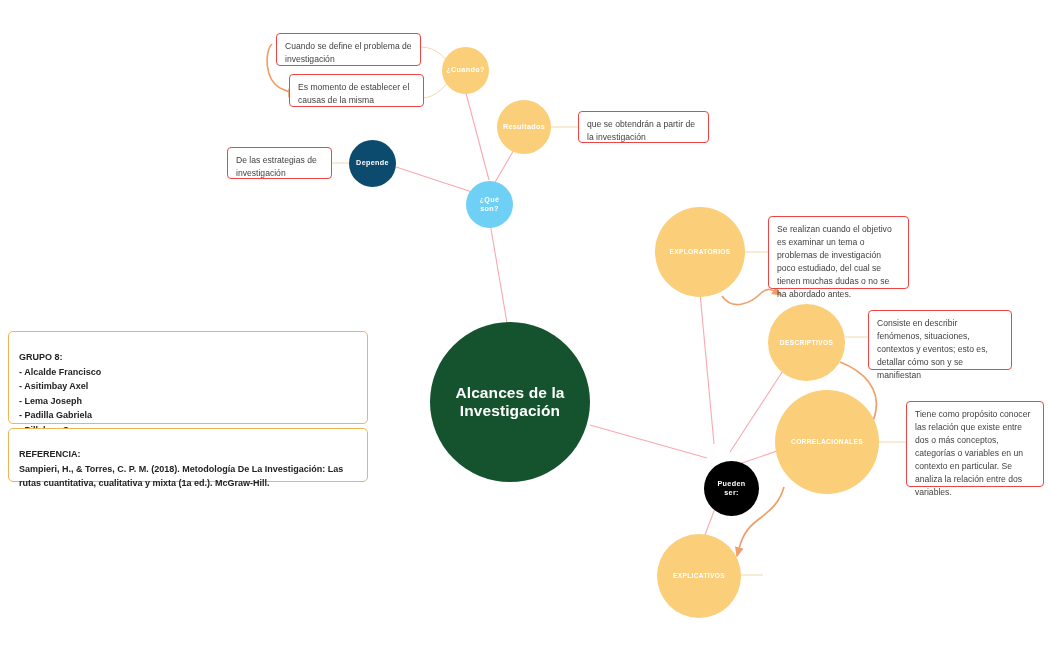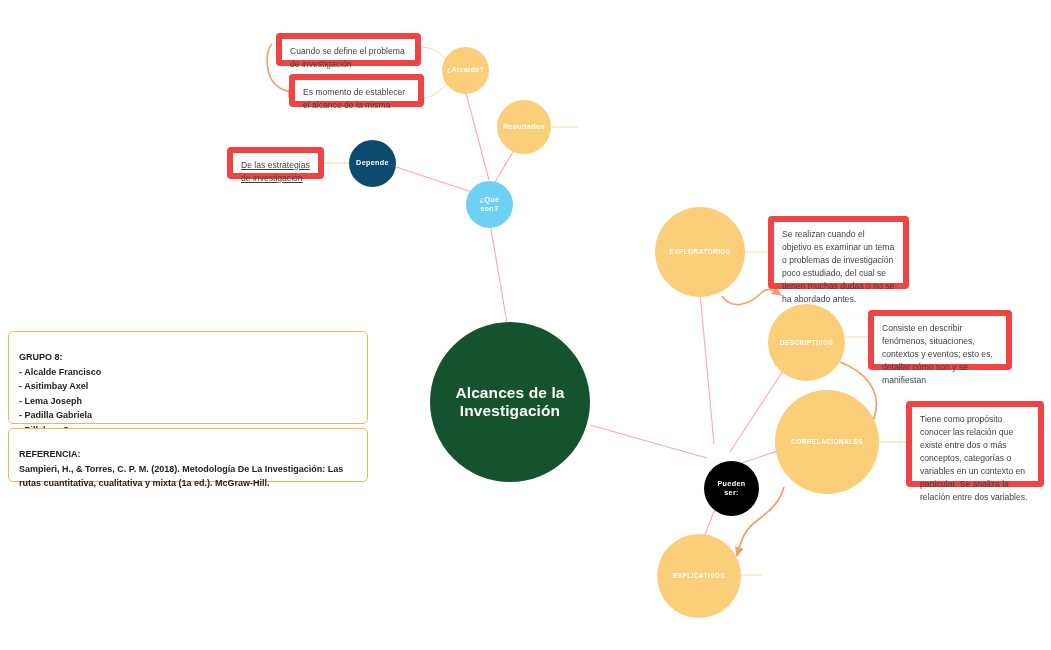--- a/index.html
+++ b/index.html
@@ -49,21 +49,21 @@
   }
   .node-sub .node-label {
     font-size: 6.6px;
     font-weight: bold;
     letter-spacing: .35px;
   }
   .note {
     position: absolute;
     box-sizing: border-box;
     background: #ffffff;
-    border: 6px solid #ef4444;
+    border: 1px solid #ef4444;
     border-radius: 4px;
     color: #3f3f3f;
     font-size: 8.6px;
     line-height: 1.52;
     padding: 6px 8px;
     white-space: pre-line;
   }
   .infobox {
     position: absolute;
     box-sizing: border-box;
@@ -120,21 +120,21 @@
       <path name="x" d="M784,487 C778,508 764,514 753,524 C742,534 740,545 737,556" marker-end="url(#arrow-orange)"></path>
     </g>
   </svg>
 
   <div class="node node-central" style="left:430px; top:322px; width:160px; height:160px; background:#14532d;">
     <span class="node-label">Alcances de la
 Investigación</span>
   </div>
 
   <div class="node node-branch" style="left:442px; top:47px; width:47px; height:47px; background:#FBCE79;">
-    <span class="node-label">¿Alcalde?</span>
+    <span class="node-label">¿Cuando?</span>
   </div>
 
   <div class="node node-branch" style="left:497px; top:100px; width:54px; height:54px; background:#FBCE79;">
     <span class="node-label">Resultados</span>
   </div>
 
   <div class="node node-branch" style="left:349px; top:140px; width:47px; height:47px; background:#0c4a6e;">
     <span class="node-label">Depende</span>
   </div>
 
@@ -157,24 +157,25 @@
   <div class="node node-sub" style="left:775px; top:390px; width:104px; height:104px; background:#FBCE79;">
     <span class="node-label">CORRELACIONALES</span>
   </div>
 
   <div class="node node-sub" style="left:657px; top:534px; width:84px; height:84px; background:#FBCE79;">
     <span class="node-label">EXPLICATIVOS</span>
   </div>
 
   <div class="note" style="left:276px; top:33px; width:145px; height:33px;">Cuando se define el problema de investigación</div>
 
-  <div class="note" style="left:289px; top:74px; width:135px; height:33px;">Es momento de establecer el alcance de la misma</div>
+  <div class="note" style="left:289px; top:74px; width:135px; height:33px;">Es momento de establecer el causas de la misma</div>
 
+  <div class="note" style="left:578px; top:111px; width:131px; height:32px;">que se obtendrán a partir de la investigación</div>
 
-  <div class="note" style="left:227px; top:147px; width:97px; height:32px;text-decoration:underline;">De las estrategias de investigación</div>
+  <div class="note" style="left:227px; top:147px; width:105px; height:32px;">De las estrategias de investigación</div>
 
   <div class="note" style="left:868px; top:310px; width:144px; height:60px;">Consiste en describir fenómenos, situaciones, contextos y eventos; esto es, detallar cómo son y se manifiestan</div>
 
   <div class="note" style="left:768px; top:216px; width:141px; height:73px;">Se realizan cuando el objetivo es examinar un tema o problemas de investigación poco estudiado, del cual se tienen muchas dudas o no se ha abordado antes.</div>
 
   <div class="note" style="left:906px; top:401px; width:138px; height:86px;">Tiene como propósito conocer las relación que existe entre dos o más conceptos, categorías o variables en un contexto en particular. Se analiza la relación entre dos variables.</div>
 
 
   <div class="infobox" style="left:8px; top:331px; width:360px; height:93px;">GRUPO 8:
 - Alcalde Francisco

